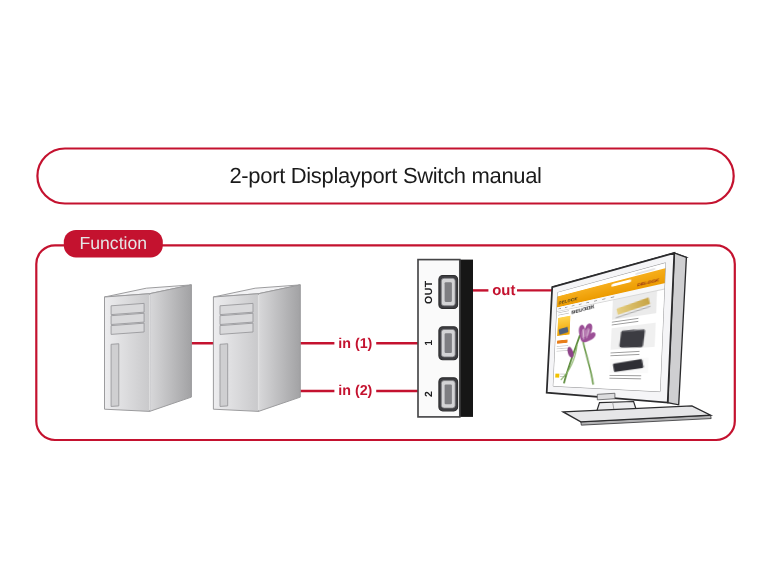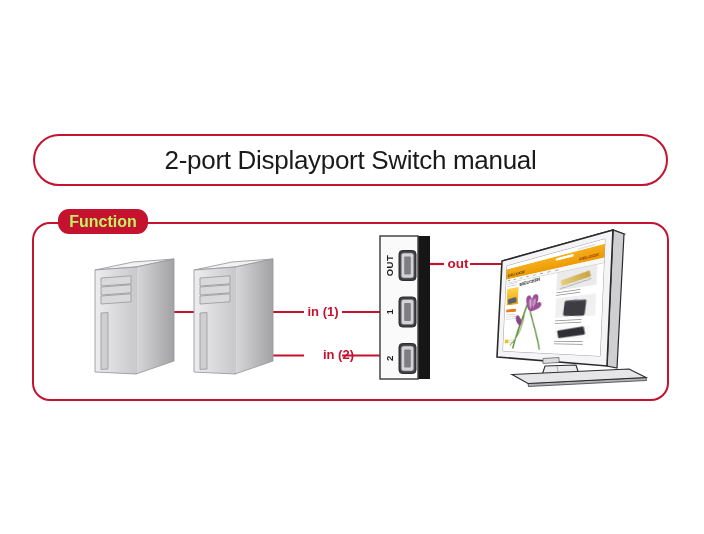--- a/index.html
+++ b/index.html
@@ -1,32 +1,32 @@
 <!DOCTYPE html>
 <html><head>
 <meta charset="utf-8">
 <style>
   html,body{margin:0;padding:0;background:#fff;}
   #stage{position:relative;width:704px;height:534px;background:#fff;overflow:hidden;
          font-family:"Liberation Sans",sans-serif;}
   
   .title-box{position:absolute;left:33px;top:134px;width:631px;height:48px;
     border:2.5px solid #C4122F;border-radius:26px;display:flex;align-items:center;justify-content:center;}
-  .title-box span{font-size:26px;color:#1a1a1a;letter-spacing:-0.3px;}
+  .title-box span{font-size:20px;color:#1a1a1a;letter-spacing:-0.3px;}
   
   .func-panel{position:absolute;left:32px;top:222px;width:633px;height:175px;
     border:2px solid #C4122F;border-radius:18px;}
   .func-label{position:absolute;left:58px;top:209px;width:90px;height:25px;background:#C4122F;
-    display:flex;align-items:center;justify-content:center;color:#bef264;font-weight:bold;font-size:16px;z-index:5;border-radius:11px;}
+    display:flex;align-items:center;justify-content:center;color:#e5e5e5;font-weight:normal;font-size:16px;z-index:5;border-radius:11px;}
   
   svg.base{position:absolute;left:0;top:0;z-index:2;}
   
   .red-lbl{position:absolute;z-index:6;color:#C4122F;font-weight:bold;text-align:center;}
   .lbl-in1{left:292px;top:304px;width:62px;height:16px;font-size:13px;line-height:16px;text-align:center;}
-  .lbl-in2{left:292px;top:347px;width:62px;height:16px;font-size:13px;line-height:16px;text-align:right;}
+  .lbl-in2{left:292px;top:347px;width:62px;height:16px;font-size:13px;line-height:16px;}
   .lbl-out{left:436px;top:256px;width:44px;height:16px;font-size:13.5px;line-height:16px;}
   
   .screen{position:absolute;left:0;top:0;width:100px;height:120px;background:#fff;overflow:hidden;
     transform-origin:0 0;z-index:4;pointer-events:none;
     transform:matrix3d(-0.6737,-0.9233,0,-0.0027334, -0.049182,0.697275,0,-0.0000315, 0,0,1,0, 507,266,0,1);}
   .screen *{position:absolute;}
   .sc-top{left:0;top:0;width:100px;height:5.2px;background:#fff;}
   .sc-top-pill{left:78px;top:1.6px;width:15px;height:2.8px;background:#e4e4e6;border-radius:1.4px;}
   .sc-header{left:0;top:5.2px;width:100px;height:13.8px;background:linear-gradient(180deg,#F6AE1C,#EC9B00);}
   .sc-logo{left:2px;top:6.5px;font:bold italic 10px/1 "Liberation Sans",sans-serif;color:#3a3420;

